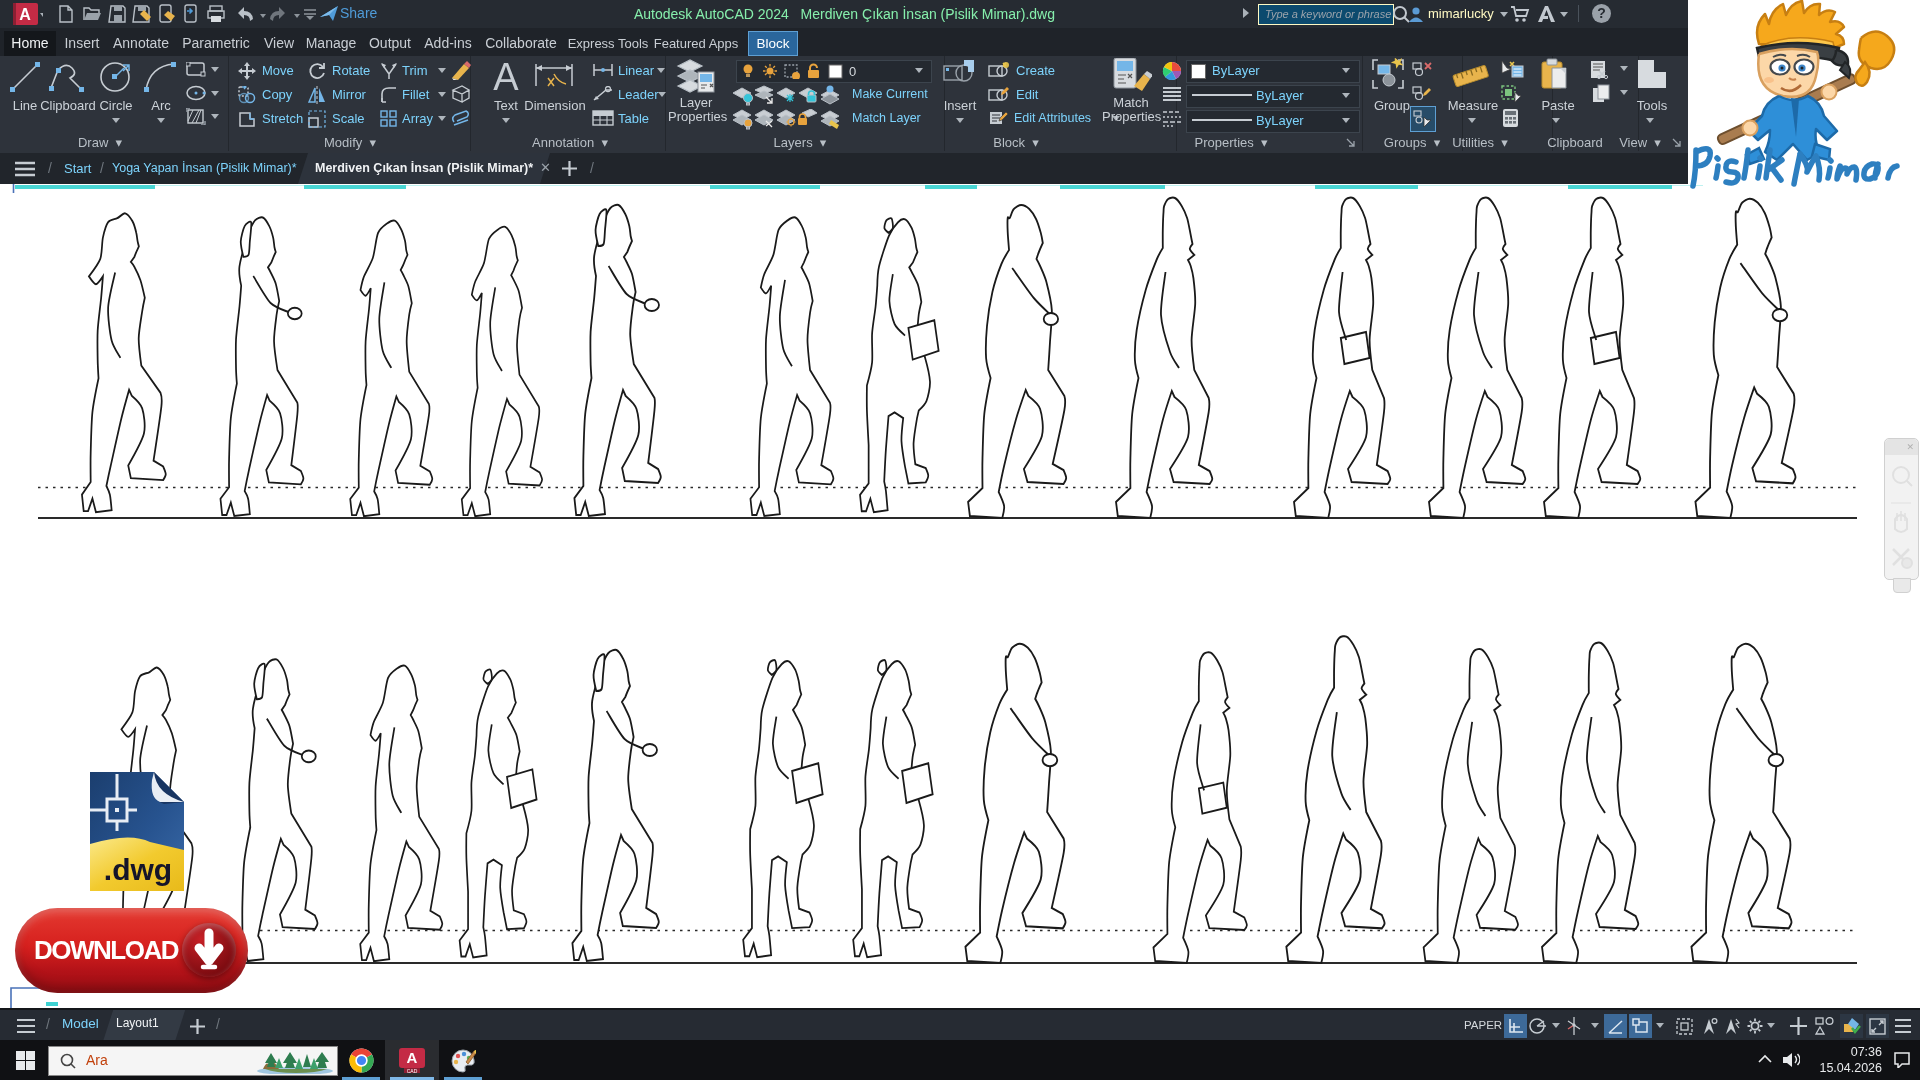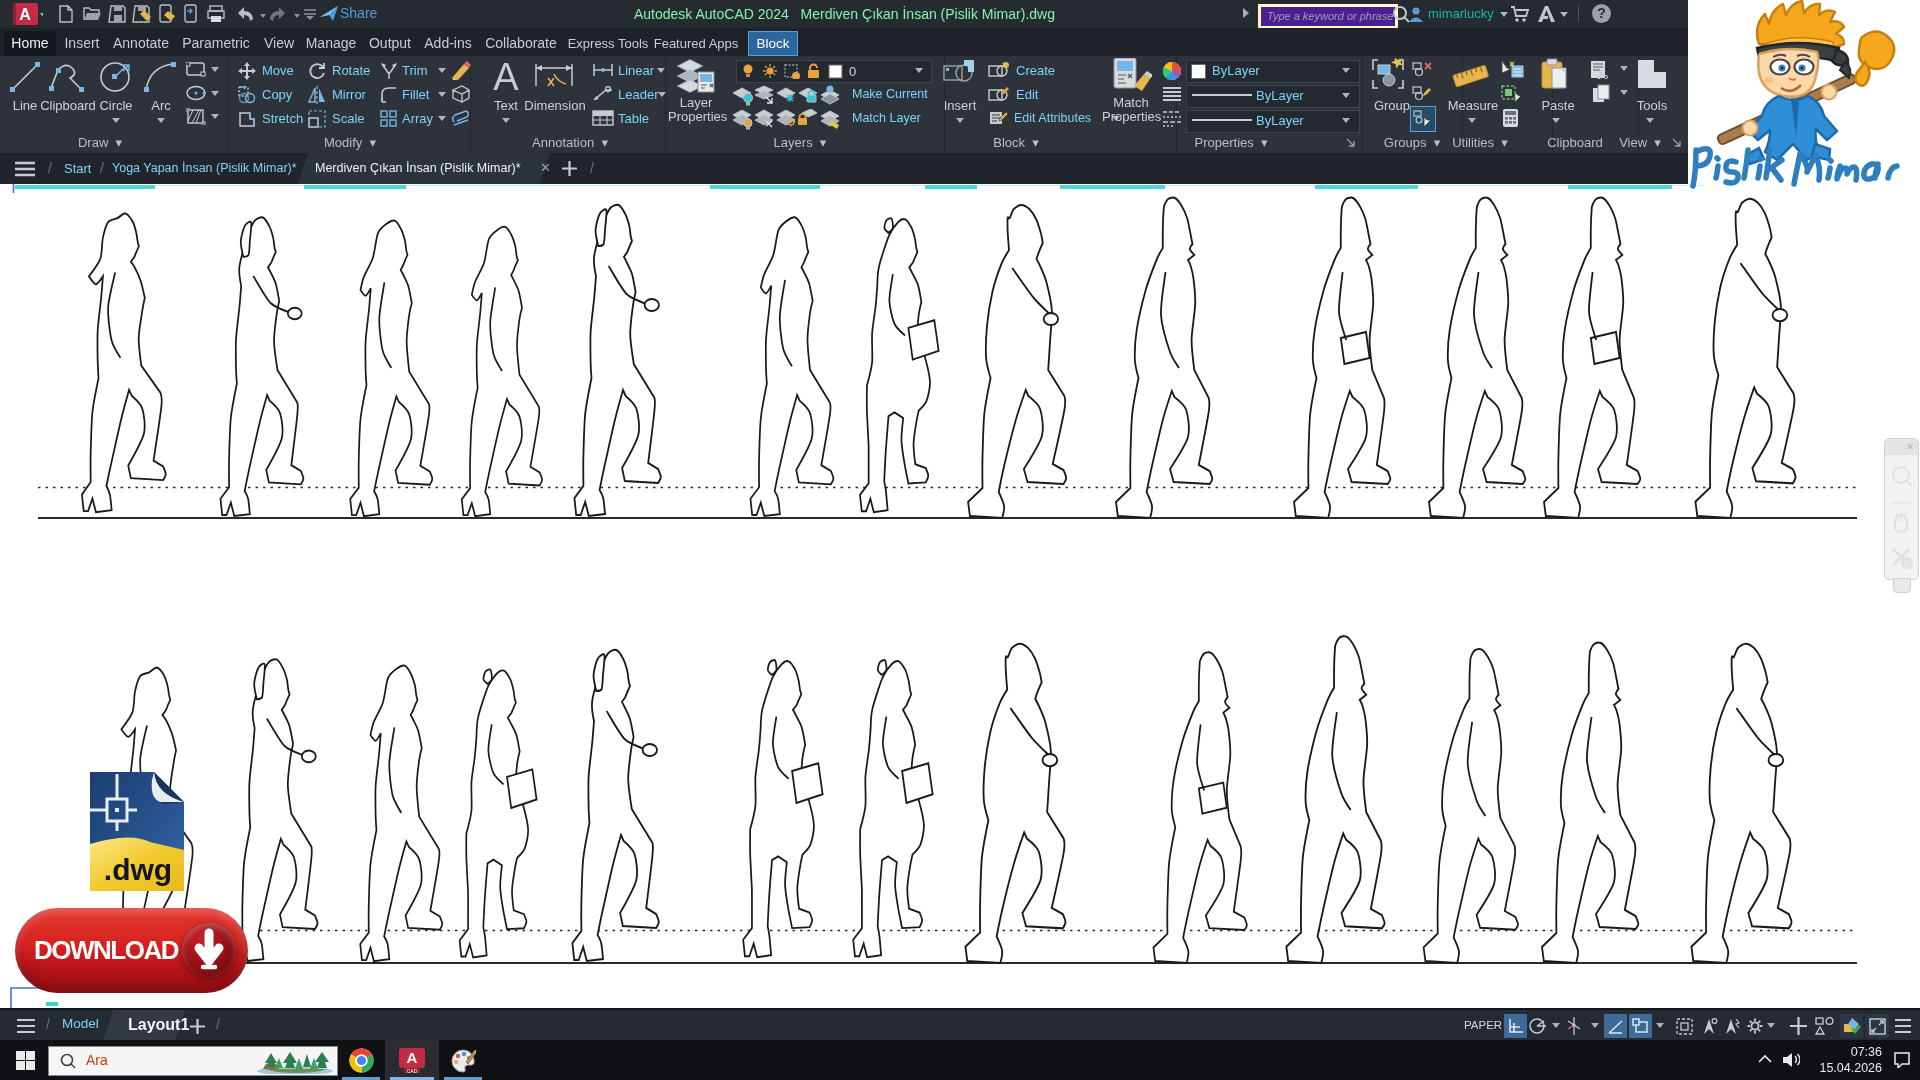--- a/index.html
+++ b/index.html
@@ -154,30 +154,30 @@
  <g transform="translate(246,3)">
         <path d="M0,3 h12 m-12,4 h12" stroke="#8d949b" stroke-width="1.4"></path>
         <path d="M2,9 l8,0 -4,4 z" fill="#8d949b"></path>
       </g>
  <path d="M262,13 L280,2 L275,17 L271,11 Z" fill="#4f9bd8"></path>
  <path d="M262,13 L280,2 L271,11 Z" fill="#7dbbea"></path>
 </svg>
 <div class="smalltext" style="left:340px;top:5px;color:#4f9bd8;font-size:14px">Share</div>
 <div class="smalltext" style="left:634px;top:6px;color:#86efac;font-size:14px">Autodesk AutoCAD 2024&nbsp;&nbsp;&nbsp;Merdiven Çıkan İnsan (Pislik Mimar).dwg</div>
 <div class="abs" style="left:1243px;top:8px;width:0;height:0;border-top:5px solid transparent;border-bottom:5px solid transparent;border-left:6px solid #aab1b8"></div>
-<div class="abs" style="left:1258px;top:4px;width:128px;height:19px;background:#4c1d95;border:3px solid #fef9c3;color:#9ba3ab;font-style:italic;font-size:11px;line-height:19px;padding-left:6px">Type a keyword or phrase</div>
+<div class="abs" style="left:1258px;top:4px;width:128px;height:19px;background:#0c4a6e;border:1px solid #fef9c3;color:#9ba3ab;font-style:italic;font-size:11px;line-height:19px;padding-left:6px">Type a keyword or phrase</div>
 <svg class="icon" style="left:1392px;top:5px" width="18" height="18">
       <circle cx="8" cy="8" r="6" fill="none" stroke="#c2c8cf" stroke-width="2"></circle>
       <path d="M12,12 L17,17" stroke="#c2c8cf" stroke-width="2"></path>
     </svg>
 <svg class="icon" style="left:1408px;top:6px" width="16" height="16">
       <circle cx="8" cy="5" r="3.6" fill="#5b9bd5"></circle>
       <path d="M1,16 q7,-9 14,0 z" fill="#5b9bd5"></path>
     </svg>
-<div class="smalltext" style="left:1428px;top:6px;color:#14b8a6;font-size:13px">mimarlucky</div>
+<div class="smalltext" style="left:1428px;top:6px;color:#fef9c3;font-size:13px">mimarlucky</div>
 <div class="dd" style="left:1500px;top:12px"></div>
 <svg class="icon" style="left:1510px;top:5px" width="20" height="18">
       <path d="M1,2 h3 l2,9 h10 l2,-6 h-12" fill="none" stroke="#c2c8cf" stroke-width="1.8"></path>
       <circle cx="7" cy="15" r="1.8" fill="#c2c8cf"></circle>
       <circle cx="14" cy="15" r="1.8" fill="#c2c8cf"></circle>
     </svg>
 <svg class="icon" style="left:1535px;top:4px" width="22" height="20">
       <path d="M3,18 L10,2 L13,2 L20,18 L16,18 L11.5,6 L7,18 Z" fill="#c2c8cf"></path>
       <rect x="7" y="12" width="6" height="3" fill="#c2c8cf"></rect>
     </svg>
@@ -644,21 +644,21 @@
 
 <div class="abs" id="filetabs">
 <svg class="icon" style="left:14px;top:8px" width="22" height="16">
       <path d="M1,2 h20 M1,8 h20 M1,14 h20" stroke="#c6ccd2" stroke-width="2.4"></path>
     </svg>
 <div class="smalltext" style="left:48px;top:7px;color:#6f767e;font-size:14px">/</div>
 <div class="smalltext" style="left:64px;top:8px;font-size:13px">Start</div>
 <div class="smalltext" style="left:100px;top:7px;color:#6f767e;font-size:14px">/</div>
 <div class="smalltext" style="left:112px;top:8px;font-size:12.5px">Yoga Yapan İnsan (Pislik Mimar)*</div>
 <div class="abs" style="left:303px;top:0;width:242px;height:31px;background:#2d333c;transform:skewX(-18deg)"></div>
-<div class="smalltext" style="left:315px;top:8px;font-size:12.5px;color:#f0f2f4;font-weight:normal">Merdiven Çıkan İnsan (Pislik Mimar)*</div>
+<div class="smalltext" style="left:315px;top:8px;font-size:12.5px;color:#f0f2f4;font-weight:bold">Merdiven Çıkan İnsan (Pislik Mimar)*</div>
 <div class="smalltext" style="left:540px;top:7px;color:#9aa2aa;font-size:13px">✕</div>
 <svg class="icon" style="left:562px;top:8px" width="15" height="15">
       <path d="M7.5,0 V15 M0,7.5 H15" stroke="#c6ccd2" stroke-width="2.2"></path>
     </svg>
 <div class="smalltext" style="left:590px;top:7px;color:#6f767e;font-size:14px">/</div>
 </div>
 
 <svg class="abs" style="left:1688px;top:0" width="232" height="195" viewBox="0 0 232 195">
 <g transform="translate(15,0)">
 
@@ -765,21 +765,21 @@
 <div style="position:absolute;left:8px;bottom:-14px;width:16px;height:13px;background:#e9e9e9;border:1px solid #d0d0d0;border-radius:0 0 4px 4px"></div>
 </div>
 
 <div class="abs" style="left:0;top:1008px;width:1920px;height:32px;background:#262b33;border-top:2px solid #14161a">
 <svg class="icon" style="left:16px;top:9px" width="20" height="14">
       <path d="M1,1 h18 M1,7 h18 M1,13 h18" stroke="#c6ccd2" stroke-width="2.2"></path>
     </svg>
 <div class="smalltext" style="left:46px;top:6px;color:#6f767e;font-size:14px">/</div>
 <div class="smalltext" style="left:62px;top:6px;font-size:13.5px">Model</div>
 <div class="abs" style="left:108px;top:0;width:72px;height:32px;background:#333a44;transform:skewX(-18deg)"></div>
-<div class="smalltext" style="left:128px;top:6px;font-size:16px;color:#f2f4f6;font-weight:bold">Layout1</div>
+<div class="smalltext" style="left:116px;top:6px;font-size:12px;color:#f2f4f6;font-weight:normal">Layout1</div>
 <svg class="icon" style="left:190px;top:9px" width="15" height="15">
       <path d="M7.5,0 V15 M0,7.5 H15" stroke="#c6ccd2" stroke-width="2.2"></path>
     </svg>
 <div class="smalltext" style="left:216px;top:6px;color:#6f767e;font-size:14px">/</div>
 
 <div class="smalltext" style="left:1464px;top:9px;color:#d4d8dc;font-size:11.5px">PAPER</div>
 <div class="abs" style="left:1504px;top:4px;width:23px;height:24px;background:#3d6a99"></div>
 <svg class="icon" style="left:1507px;top:8px" width="17" height="17">
       <path d="M3,1 V14 H16 M3,9 H13 M7,14 V5" stroke="#dce6f0" stroke-width="1.6" fill="none"></path>
     </svg>

